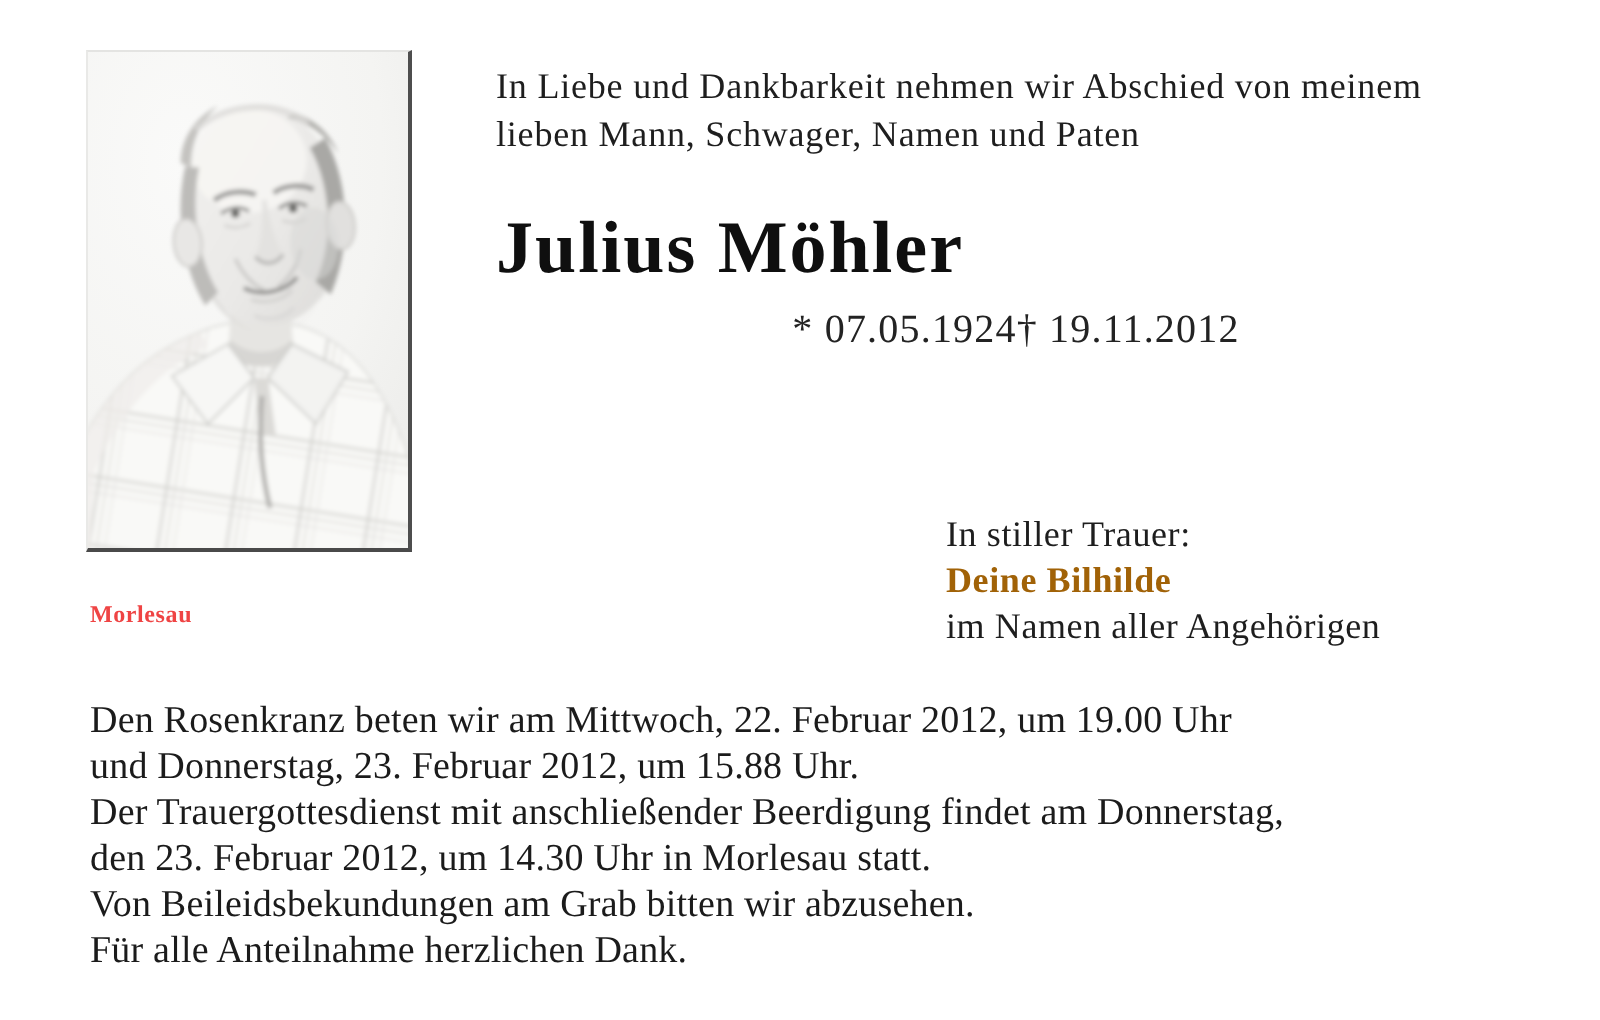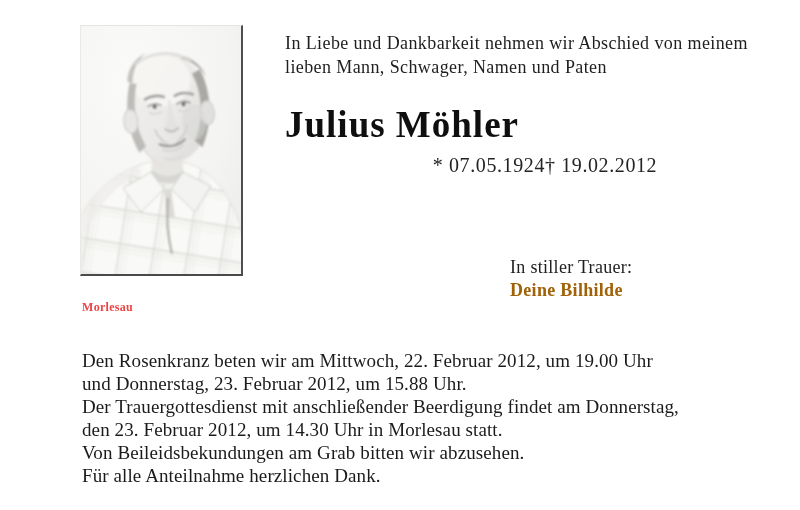--- a/index.html
+++ b/index.html
@@ -7,21 +7,20 @@
     width: 800px; height: 510px;
     background: #ffffff;
     font-family: "Liberation Serif", serif;
     color: #1e1e1e;
     overflow: hidden;
   }
   .page {
     position: relative;
     width: 737px; height: 510px;
     background: #ffffff;
-    margin-left: 37px;
   }
   .photo {
     position: absolute;
     left: 43px; top: 25px;
     width: 160px; height: 248px;
     border-top: 1px solid #e4e4e2;
     border-left: 1px solid #e9e9e7;
     border-right: 2px solid #4e4e4e;
     border-bottom: 2px solid #4a4a4a;
     background: #f6f6f4;
@@ -173,26 +172,27 @@
 
   <div class="intro">
     <div>In Liebe und Dankbarkeit nehmen wir Abschied von meinem</div>
     <div>lieben Mann, Schwager, Namen und Paten</div>
   </div>
 
   <div class="name">Julius Möhler</div>
 
   <div class="dates">
     <span>* 07.05.1924</span>
-    <span>† 19.02.2012</span>
+    <span>† 19.11.2012</span>
   </div>
 
   <div class="mourning">
     <div>In stiller Trauer:</div>
     <div class="mourner">Deine Bilhilde</div>
+    <div>im Namen aller Angehörigen</div>
   </div>
 
   <div class="place">Morlesau</div>
 
   <div class="schedule">
     <div>Den Rosenkranz beten wir am Mittwoch, 22. Februar 2012, um 19.00 Uhr</div>
     <div>und Donnerstag, 23. Februar 2012, um 15.88 Uhr.</div>
     <div>Der Trauergottesdienst mit anschließender Beerdigung findet am Donnerstag,</div>
     <div>den 23. Februar 2012, um 14.30 Uhr in Morlesau statt.</div>
     <div>Von Beileidsbekundungen am Grab bitten wir abzusehen.</div>

